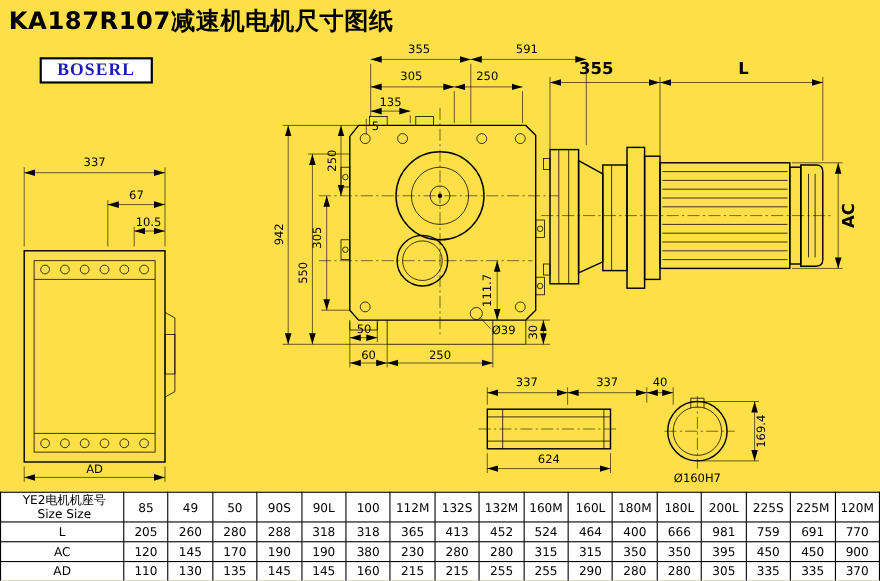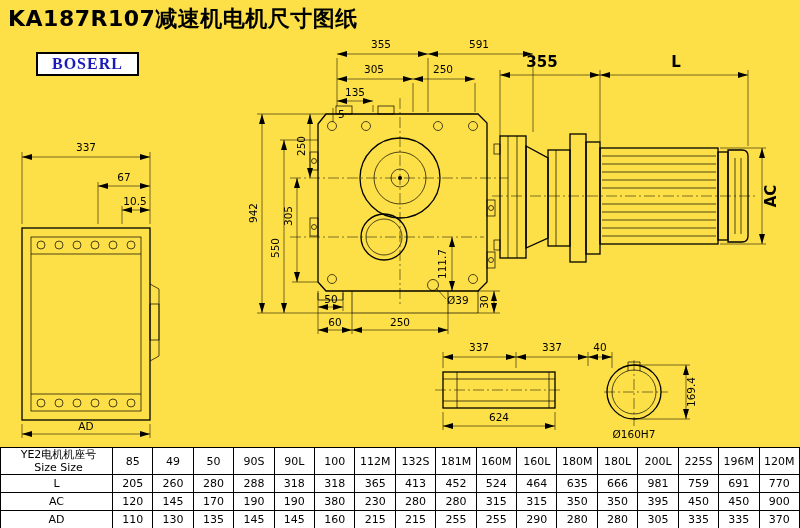--- a/index.html
+++ b/index.html
@@ -282,44 +282,44 @@
             <div>Size Size</div>
           </th>
           <th>85</th>
           <th>49</th>
           <th>50</th>
           <th>90S</th>
           <th>90L</th>
           <th>100</th>
           <th>112M</th>
           <th>132S</th>
-          <th>181M</th>
+          <th>132M</th>
           <th>160M</th>
           <th>160L</th>
           <th>180M</th>
           <th>180L</th>
           <th>200L</th>
           <th>225S</th>
-          <th>196M</th>
+          <th>225M</th>
           <th>120M</th>
         </tr>
         <tr>
           <th>L</th>
           <td>205</td>
           <td>260</td>
           <td>280</td>
           <td>288</td>
           <td>318</td>
           <td>318</td>
           <td>365</td>
           <td>413</td>
           <td>452</td>
           <td>524</td>
           <td>464</td>
-          <td>635</td>
+          <td>400</td>
           <td>666</td>
           <td>981</td>
           <td>759</td>
           <td>691</td>
           <td>770</td>
         </tr>
         <tr>
           <th>AC</th>
           <td>120</td>
           <td>145</td>

